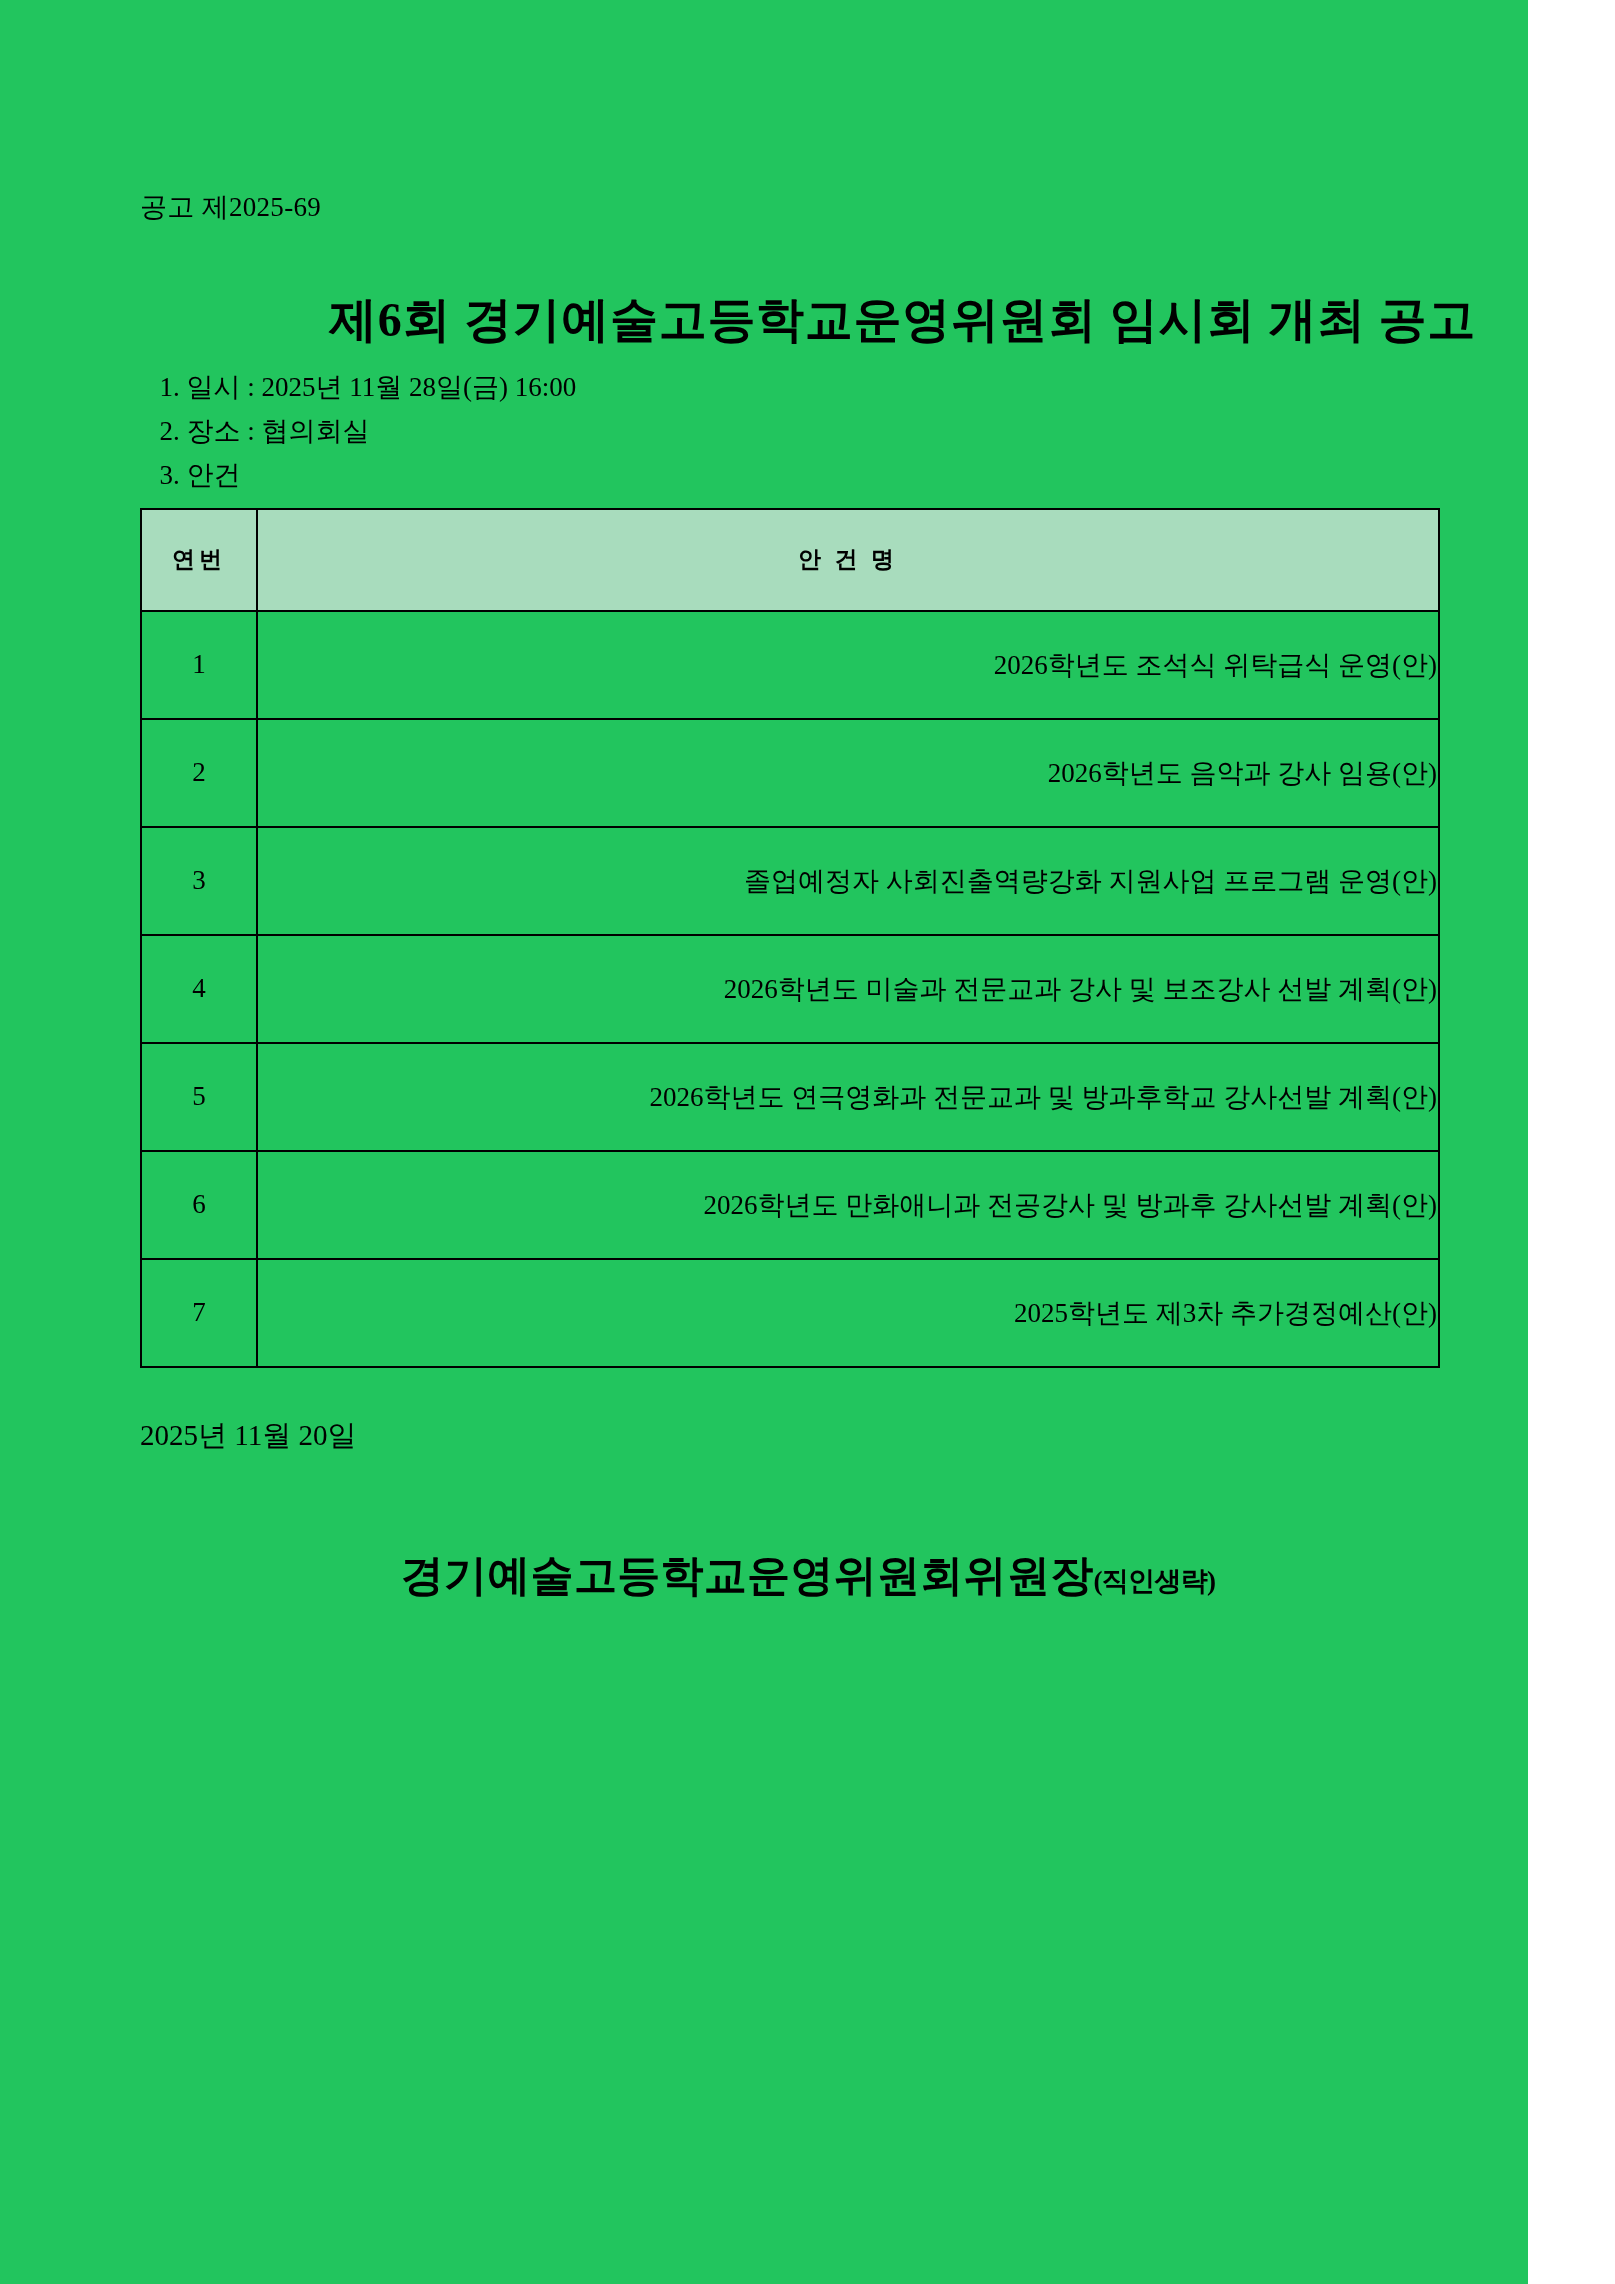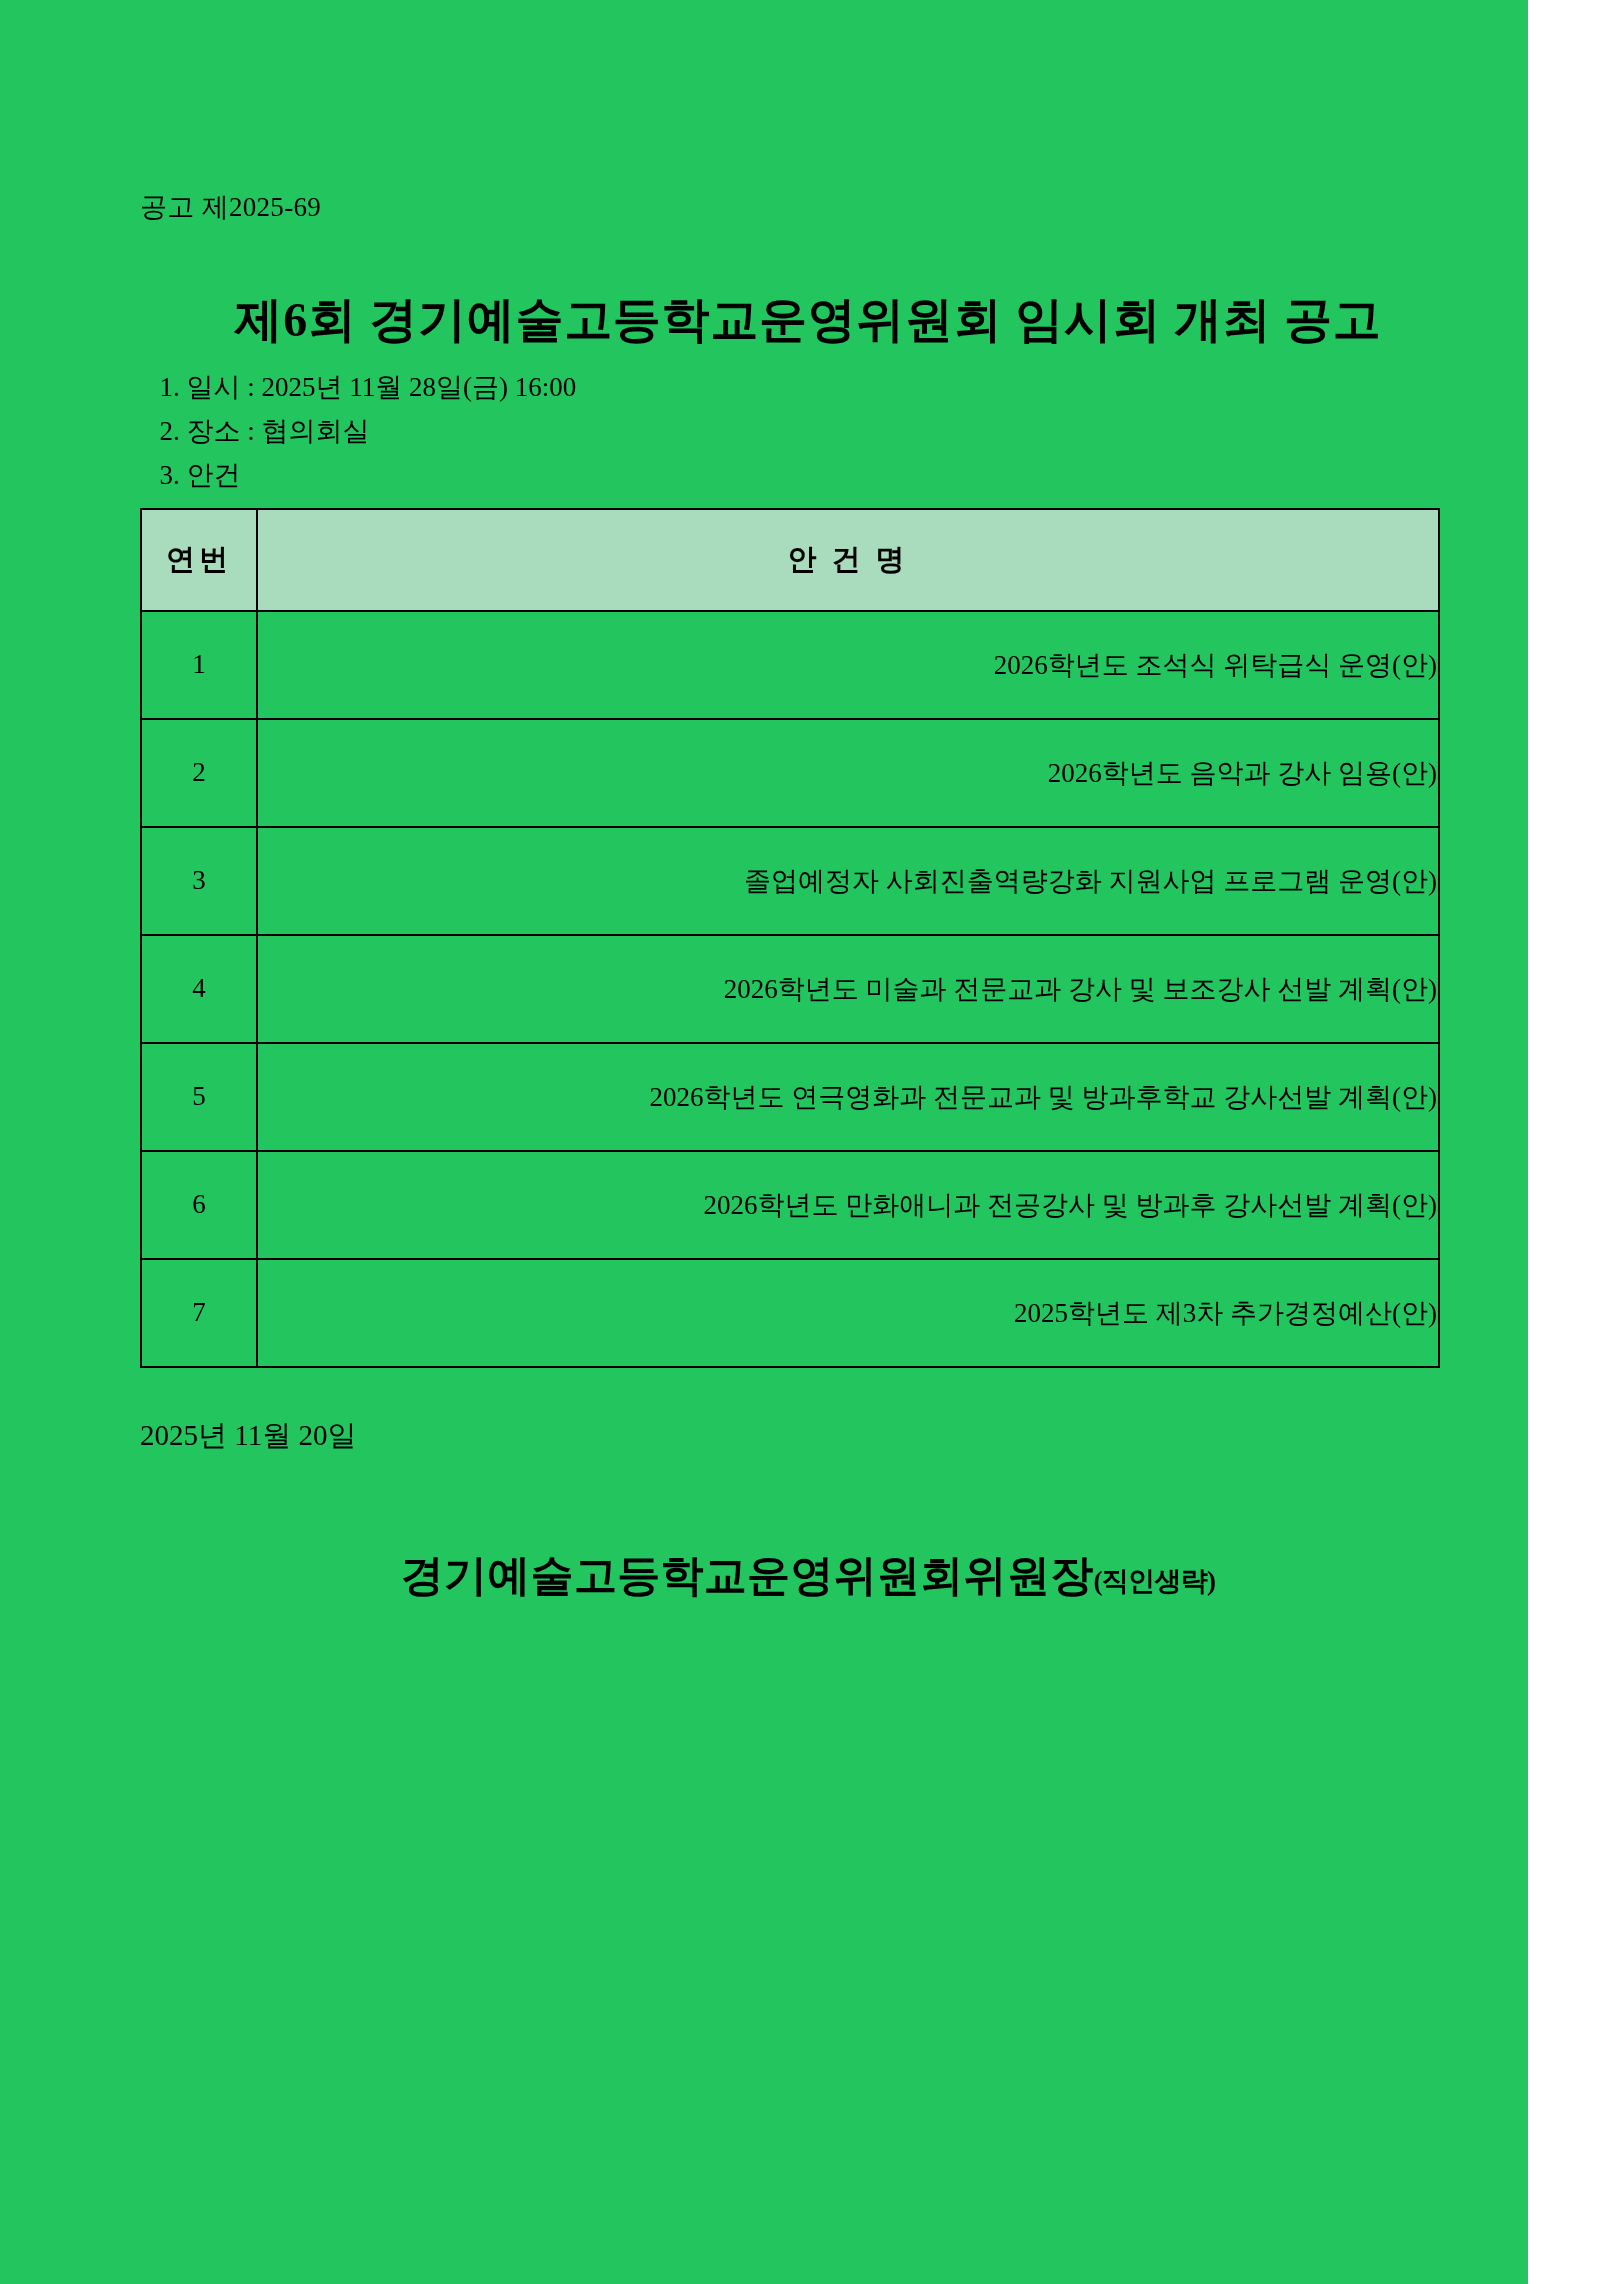--- a/index.html
+++ b/index.html
@@ -28,21 +28,21 @@
   }
   .doc-number {
     margin-top: 189px;
     font-size: 27px;
     letter-spacing: 0.3px;
     color: #000;
     font-family: "Liberation Serif", "DejaVu Serif", serif;
   }
   .doc-title {
     margin-top: 63px;
-    text-align: center;
+    text-align: right;
     font-size: 48px;
     font-weight: bold;
     letter-spacing: 0.7px;
     white-space: nowrap;
   }
   .intro {
     margin-top: 57px;
     font-size: 31px;
     line-height: 1.5;
     letter-spacing: 0.1px;
@@ -68,21 +68,21 @@
   table.agenda th,
   table.agenda td {
     border: 2px solid #000000;
     font-size: 27px;
     font-weight: normal;
   }
   table.agenda thead th {
     background: #a8dcbd;
     font-weight: bold;
     height: 98px;
-    font-size: 29px;
+    font-size: 23px;
     letter-spacing: 3.9px;
   }
   .col-no {
     width: 116px;
   }
   table.agenda tbody td {
     height: 104px;
   }
   td.cell-no {
     text-align: center;

